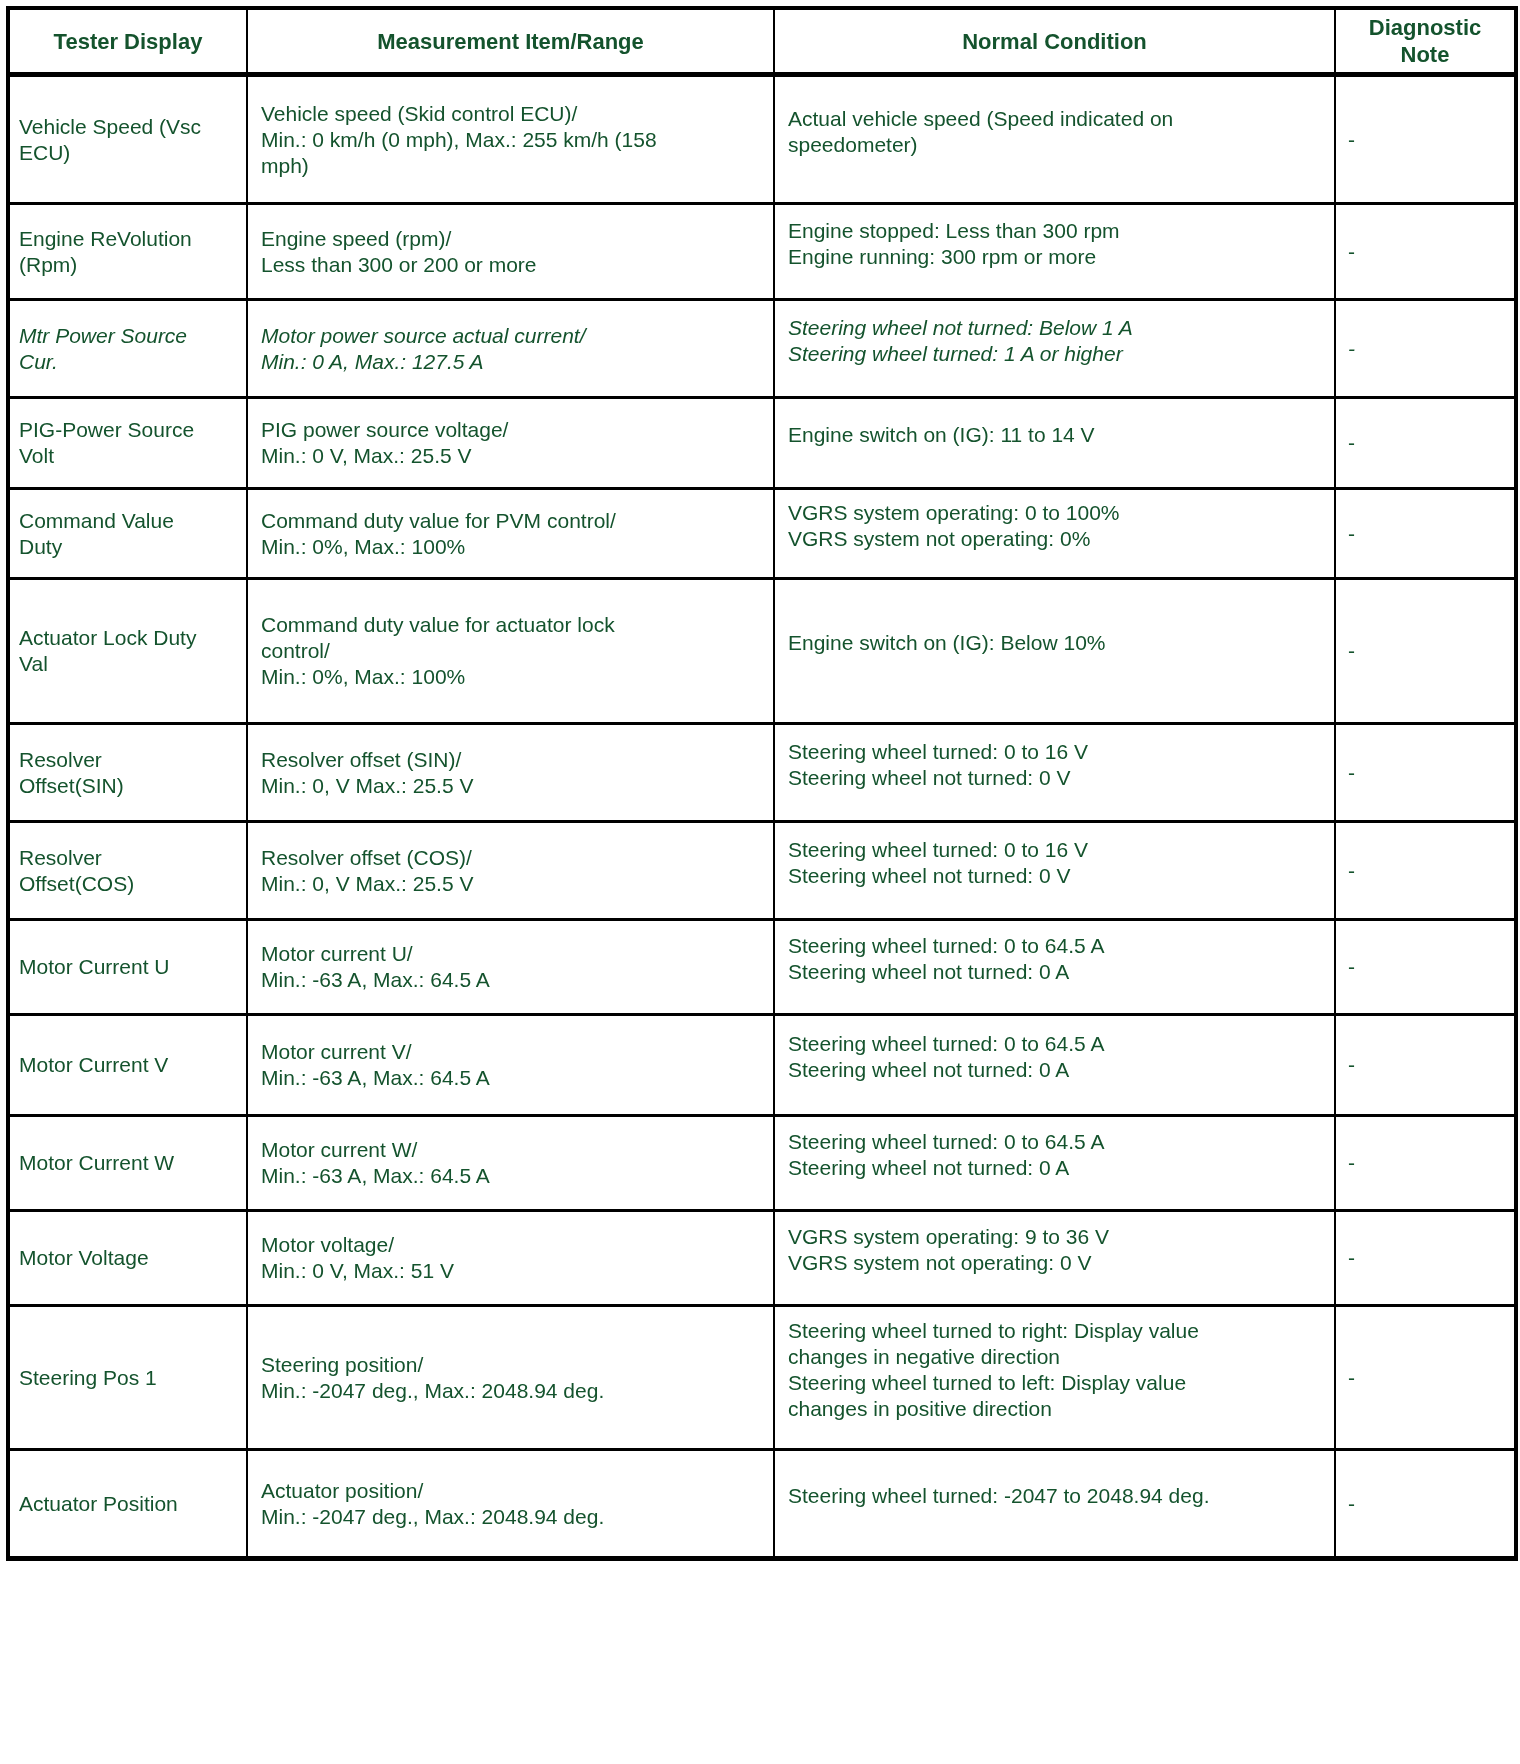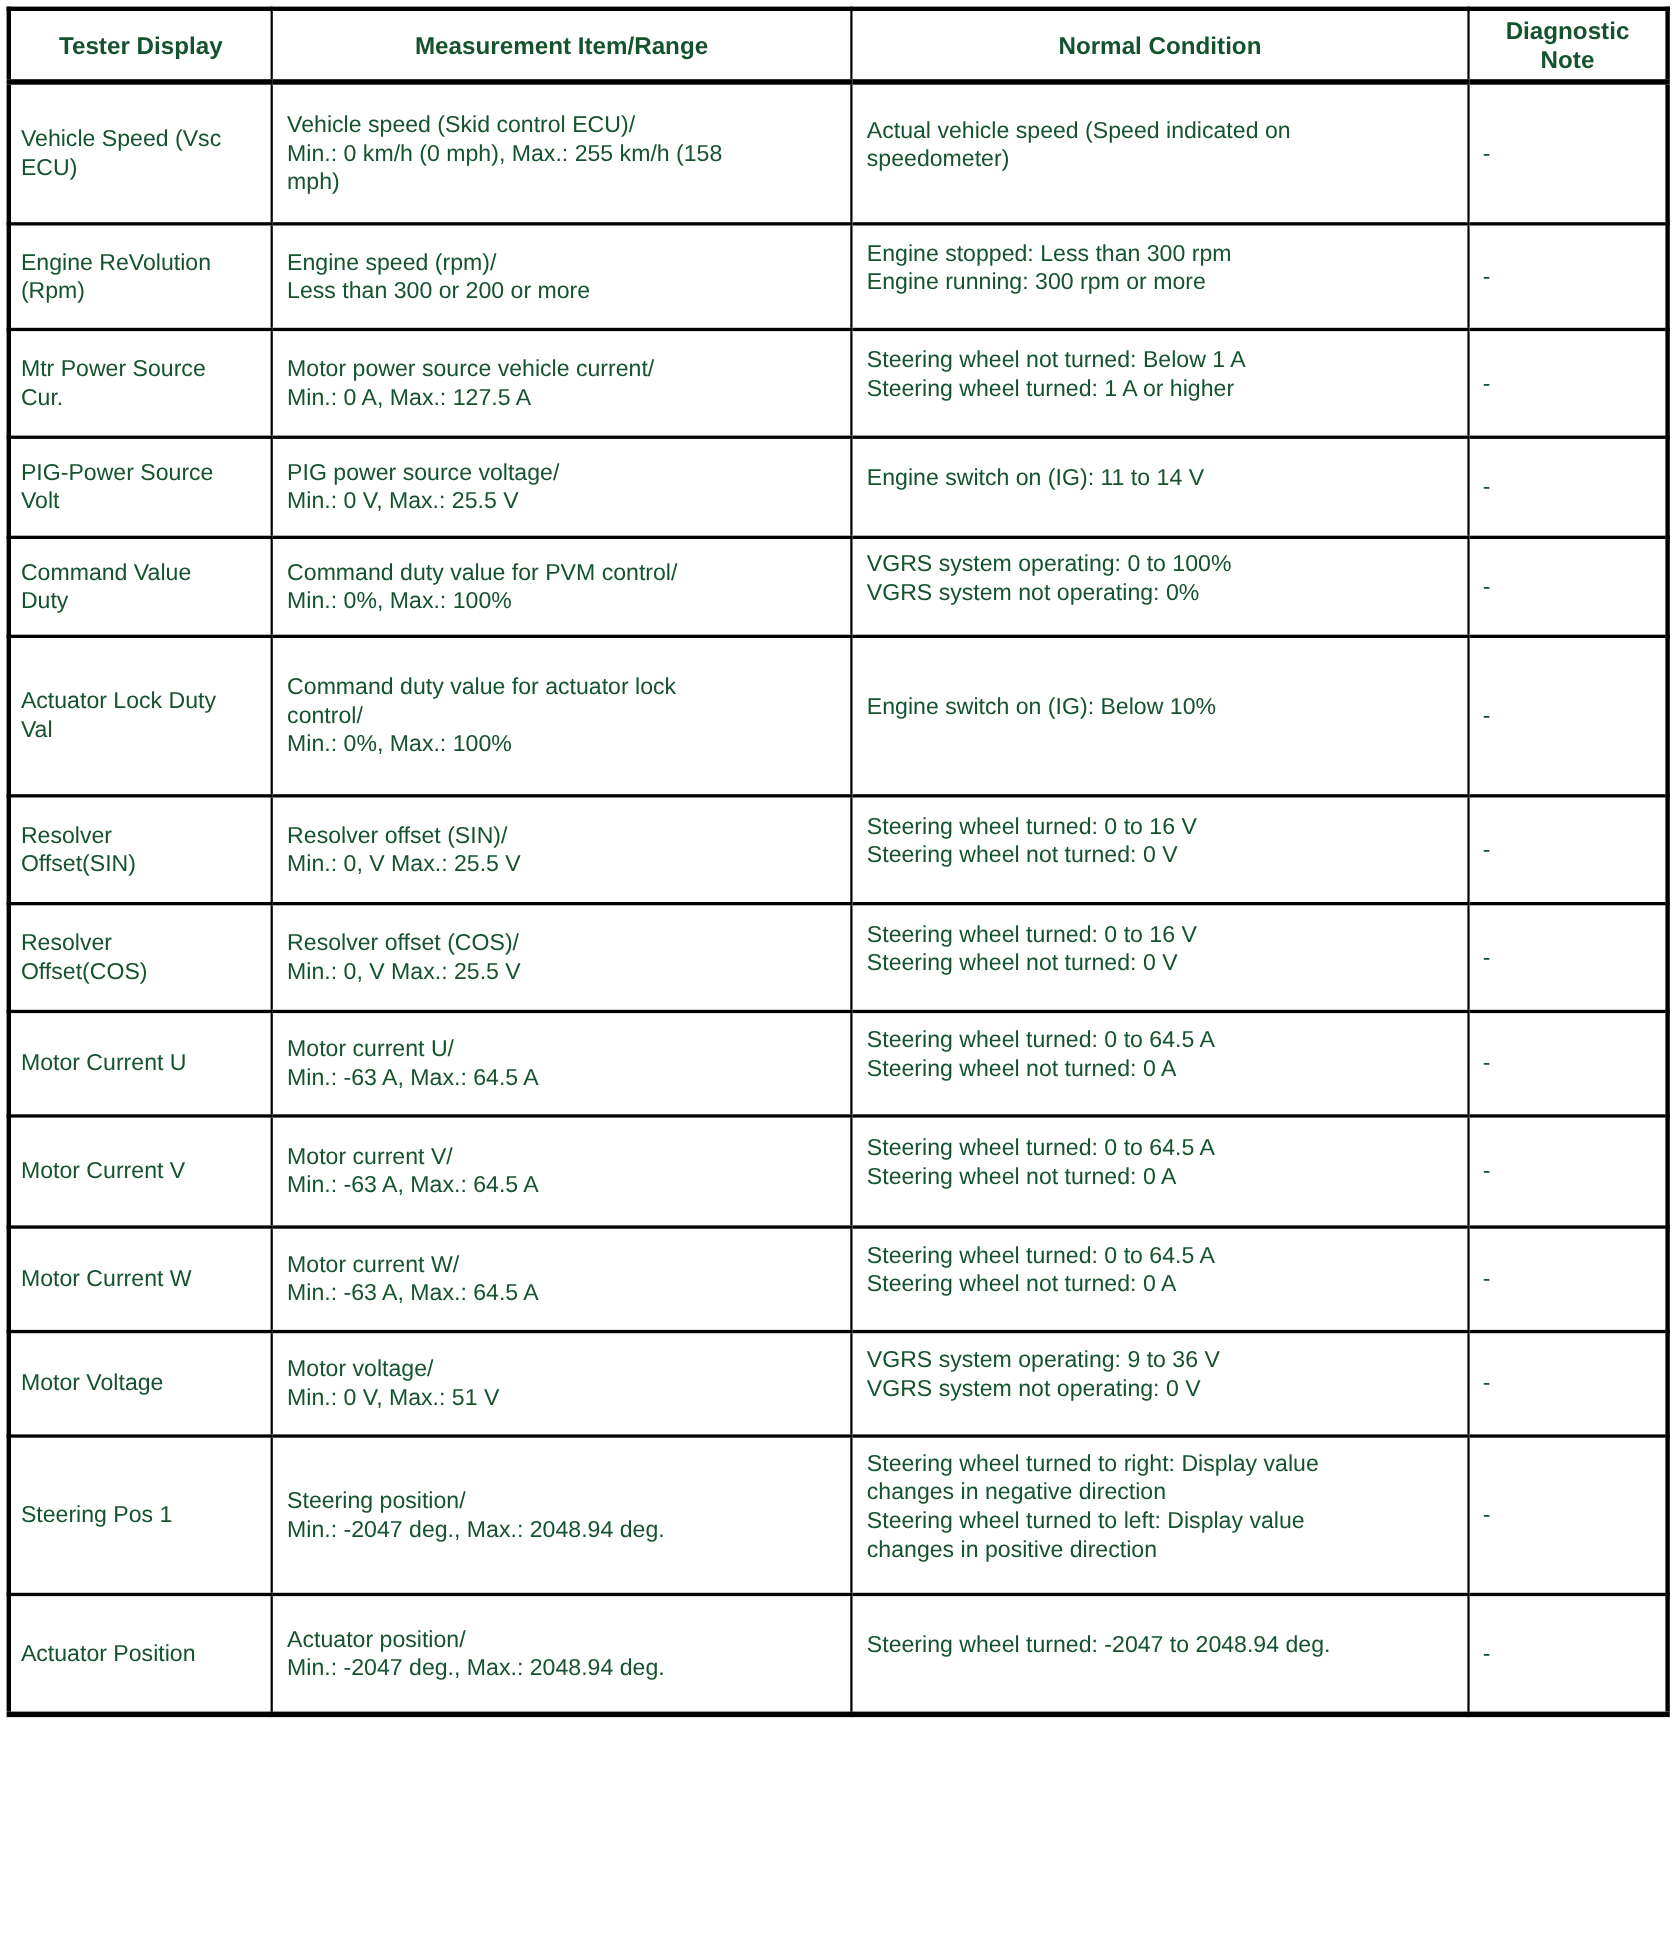--- a/index.html
+++ b/index.html
@@ -100,27 +100,27 @@
             <div class="para">Less than 300 or 200 or more</div>
           </td>
           <td class="c3">
             <div class="para">Engine stopped: Less than 300 rpm</div>
             <div class="para">Engine running: 300 rpm or more</div>
           </td>
           <td class="c4">
             <div class="cell-text">-</div>
           </td>
         </tr>
-        <tr style="height: 98px;">
+        <tr style="height: 98px; font-style: italic;">
           <td class="c1">
             <div class="cell-text">Mtr Power Source
 Cur.</div>
           </td>
           <td class="c2">
-            <div class="para">Motor power source vehicle current/</div>
+            <div class="para">Motor power source actual current/</div>
             <div class="para">Min.: 0 A, Max.: 127.5 A</div>
           </td>
           <td class="c3">
             <div class="para">Steering wheel not turned: Below 1 A</div>
             <div class="para">Steering wheel turned: 1 A or higher</div>
           </td>
           <td class="c4">
             <div class="cell-text">-</div>
           </td>
         </tr>

